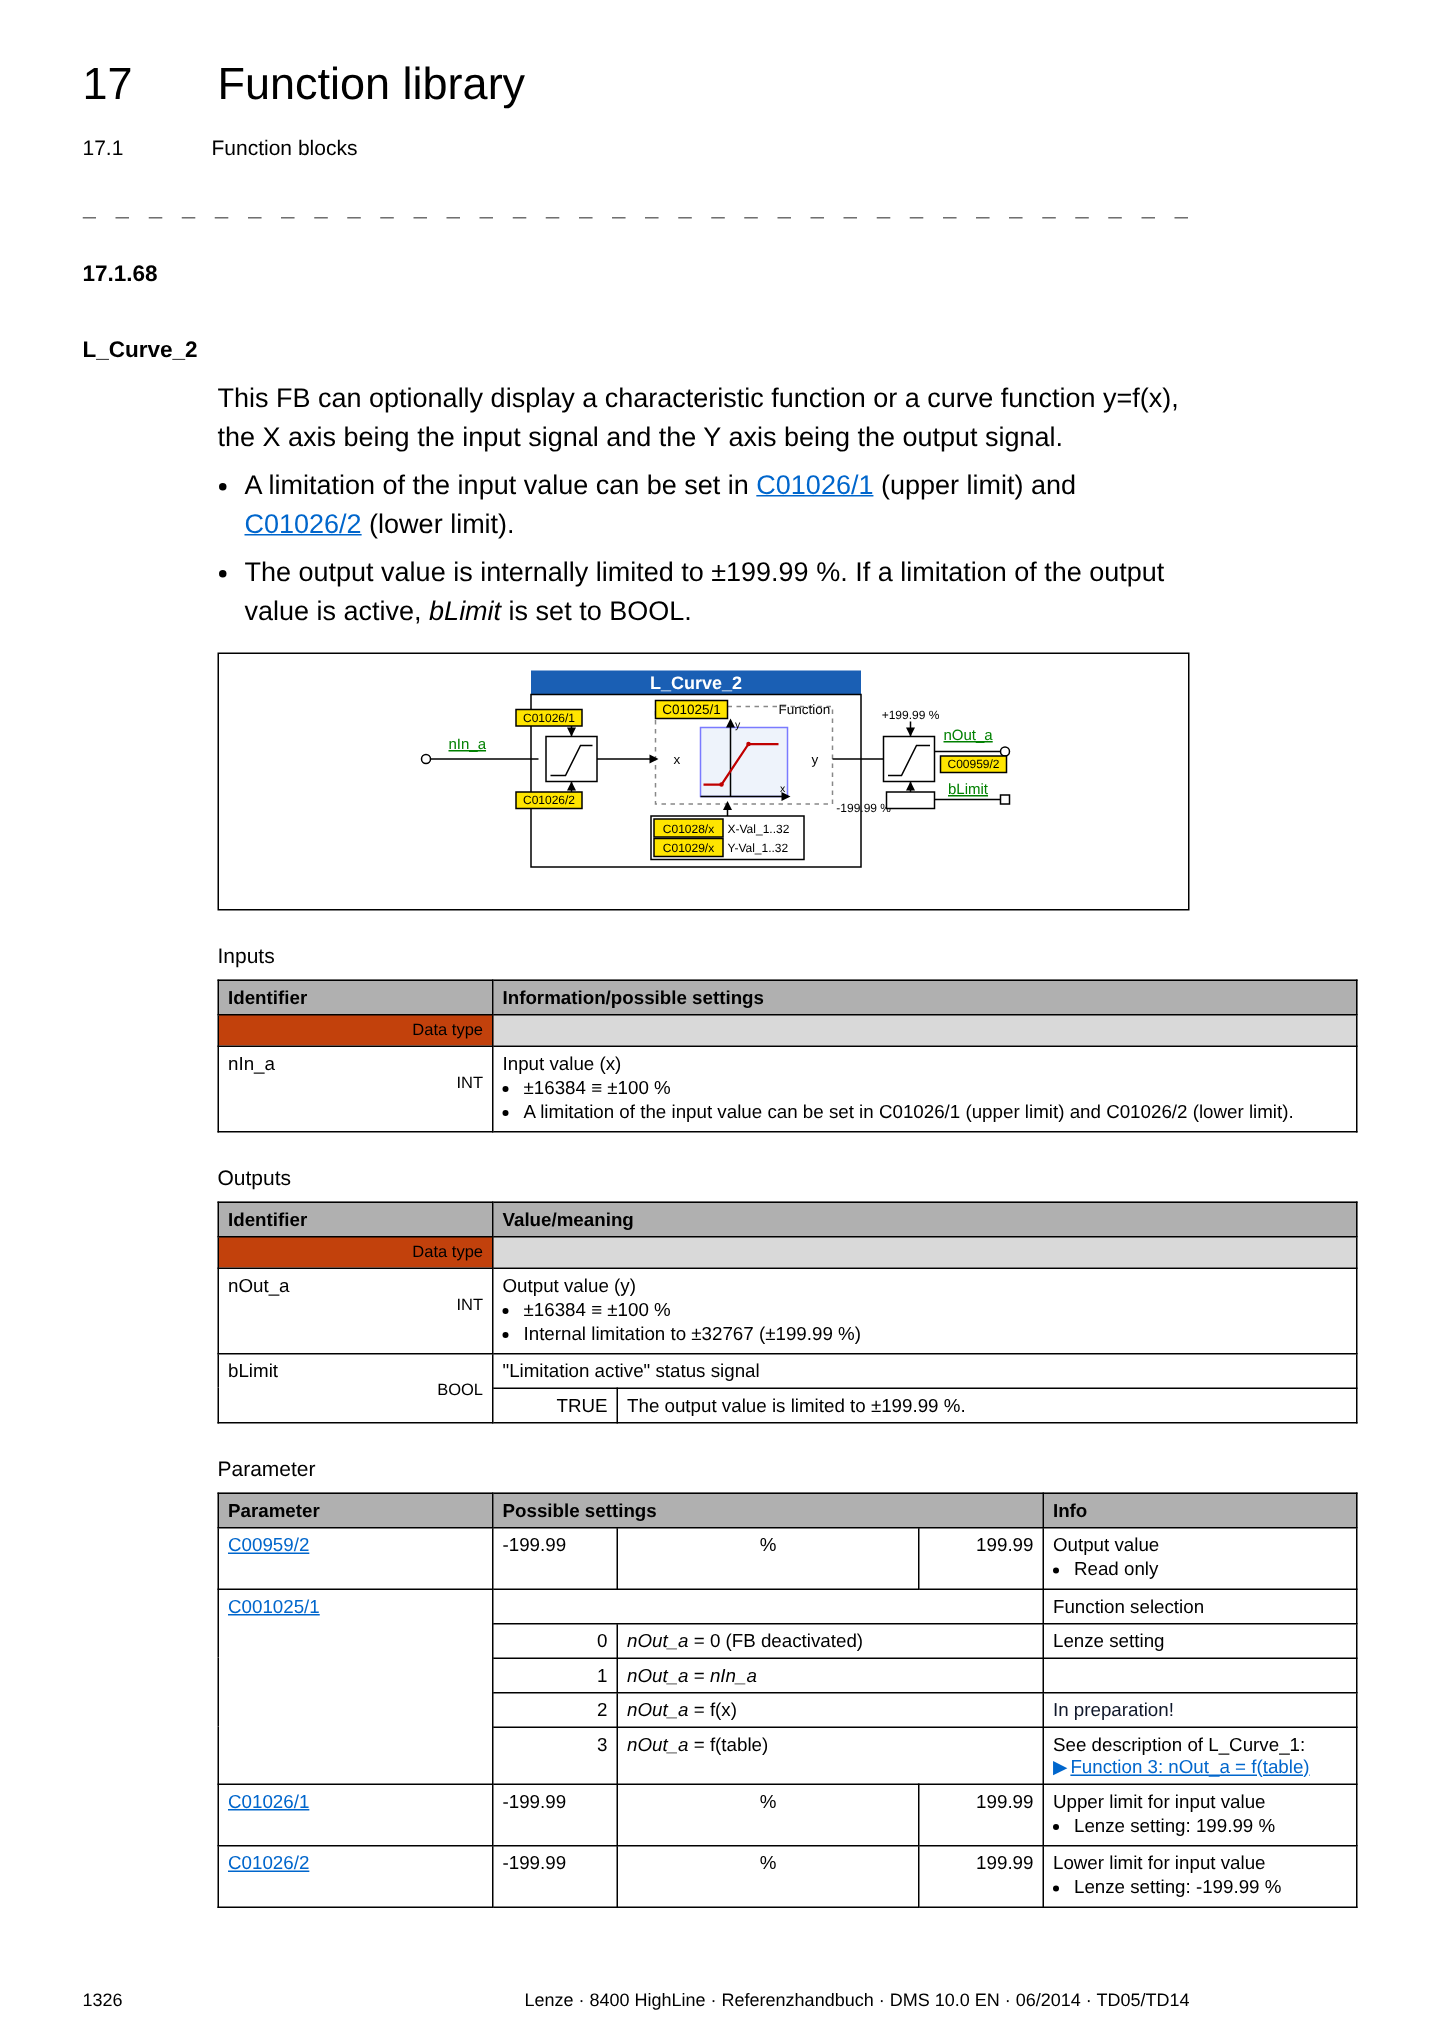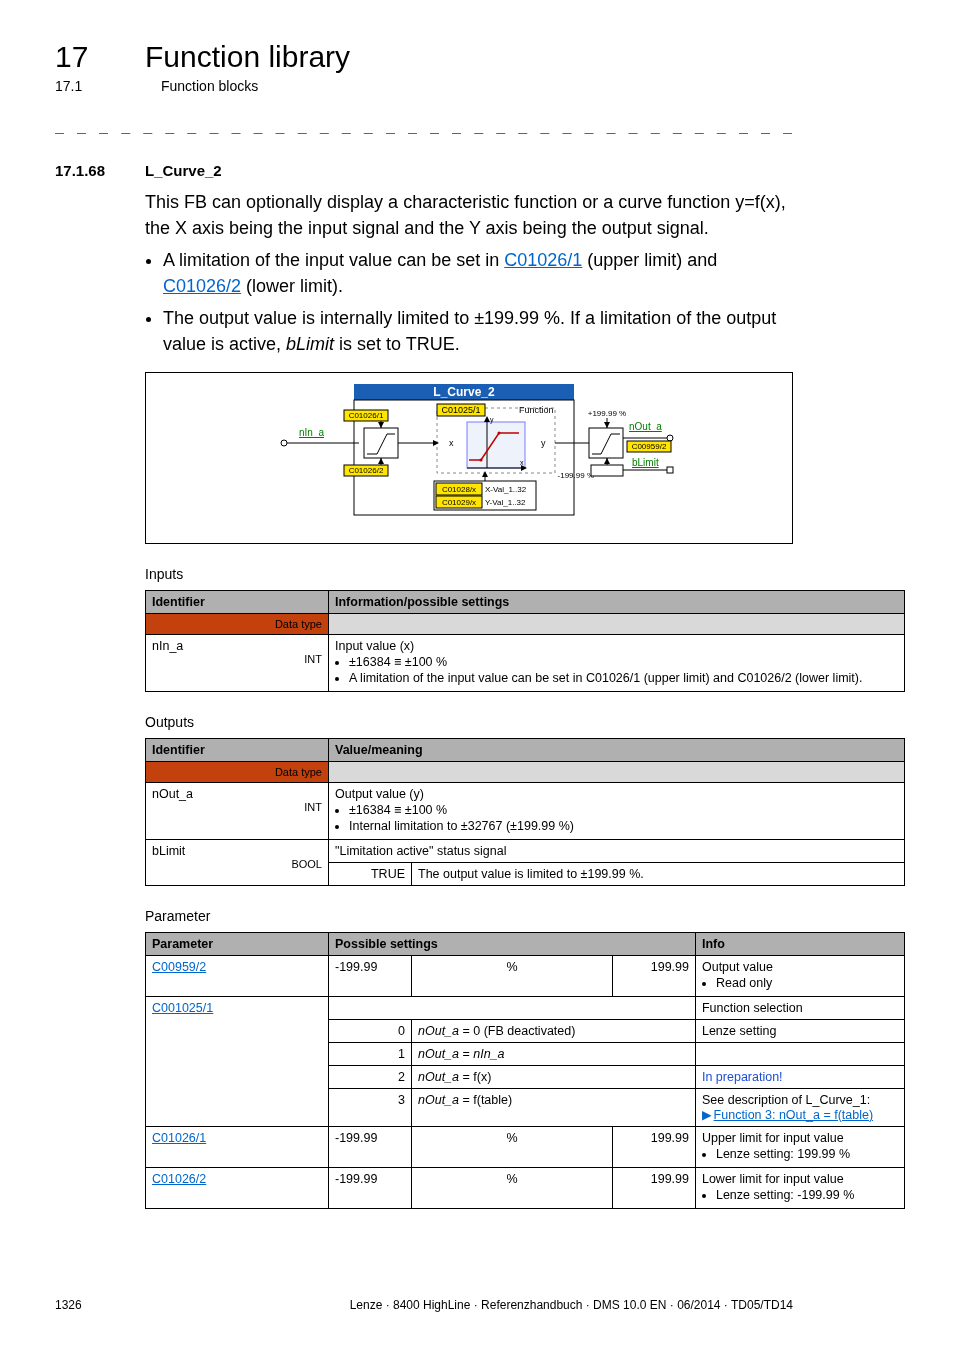--- a/index.html
+++ b/index.html
@@ -27,22 +27,22 @@
     font-weight: 400;
     width: 50px;
   }
   .chap-title {
     font-size: 30px;
     font-weight: 400;
   }
   .sub-row {
     display: flex;
     align-items: baseline;
-    gap: 56px;
-    margin-top: 4px;
+    gap: 36px;
+    margin-top: 16px;
   }
   .sub-num {
     font-size: 14px;
     width: 50px;
   }
   .sub-title {
     font-size: 14px;
   }
   .dash-rule {
     margin-top: 22px;
@@ -51,20 +51,21 @@
     white-space: nowrap;
     overflow: hidden;
     color: #000;
     font-size: 15px;
   }
   .sec-row {
     display: flex;
     align-items: baseline;
     gap: 34px;
     margin-top: 28px;
+    flex-direction: column;
   }
   .sec-num {
     font-size: 15px;
     font-weight: 700;
     width: 56px;
   }
   .sec-title {
     font-size: 15px;
     font-weight: 700;
   }
@@ -138,26 +139,26 @@
     text-align: right;
     padding: 2px 6px;
   }
   .small-italic { font-style: italic; }
   .sub-ul {
     margin: 2px 0 0 0;
     padding-left: 14px;
   }
   .sub-ul li { margin-bottom: 2px; }
   .rt-num { text-align: right; }
-  .red { color: #1d4ed8; }
+  .red { color: #0f172a; }
   .tri { color: #0066cc; margin-right: 2px; }
 
   .footer {
     position: absolute;
-    bottom: 38px;
+    bottom: 10px;
     left: 55px;
     right: 55px;
     display: flex;
     justify-content: space-between;
     font-size: 12px;
   }
   .footer-right { text-align: right; }
 
   
   table.param td, table.param th {
@@ -195,21 +196,21 @@
     <div class="sec-title">L_Curve_2</div>
   </div>
 
   <div class="body-indent">
     <div>This FB can optionally display a characteristic function or a curve function y=f(x), the X axis being the input signal and the Y axis being the output signal.</div>
     <ul class="body-list">
       <li>
         <span>A limitation of the input value can be set in </span><span class="link">C01026/1</span><span> (upper limit) and </span><span class="link">C01026/2</span><span> (lower limit).</span>
       </li>
       <li>
-        <span>The output value is internally limited to ±199.99 %. If a limitation of the output value is active, </span><span class="italic">bLimit</span><span> is set to TRUE.</span>
+        <span>The output value is internally limited to ±199.99 %. If a limitation of the output value is active, </span><span class="italic">bLimit</span><span> is set to BOOL.</span>
       </li>
     </ul>
   </div>
 
   <div class="diagram-wrap">
     <svg class="diagram-svg" viewBox="0 0 480 160">
 
       <rect x="125" y="6" width="220" height="16" fill="#1a5fb4"></rect>
       <text x="235" y="18" text-anchor="middle" fill="#fff" font-size="12" font-weight="700">L_Curve_2</text>
 

